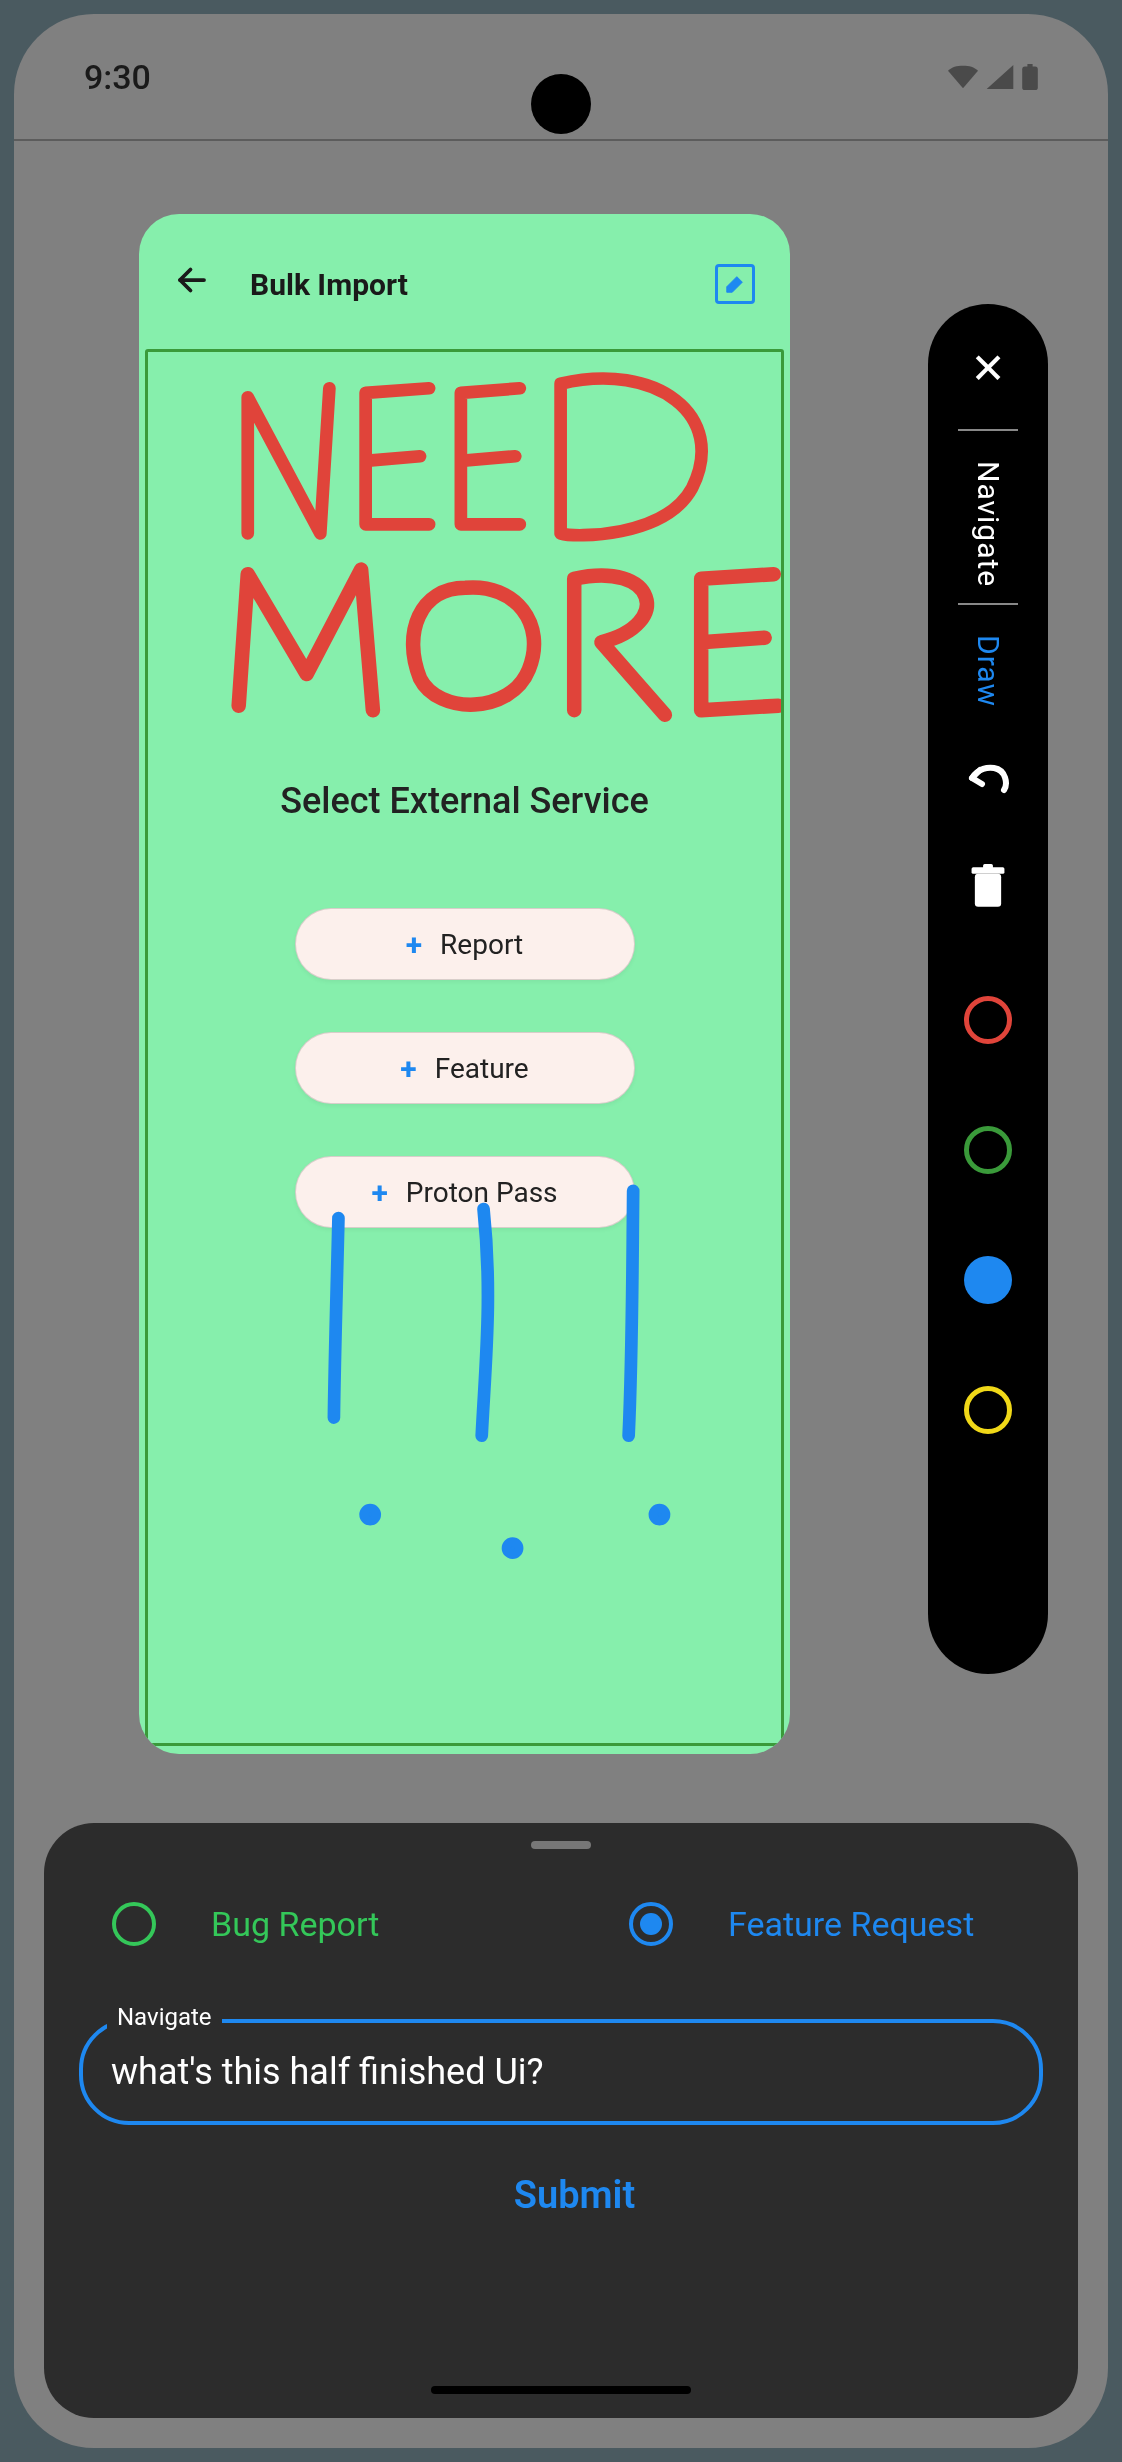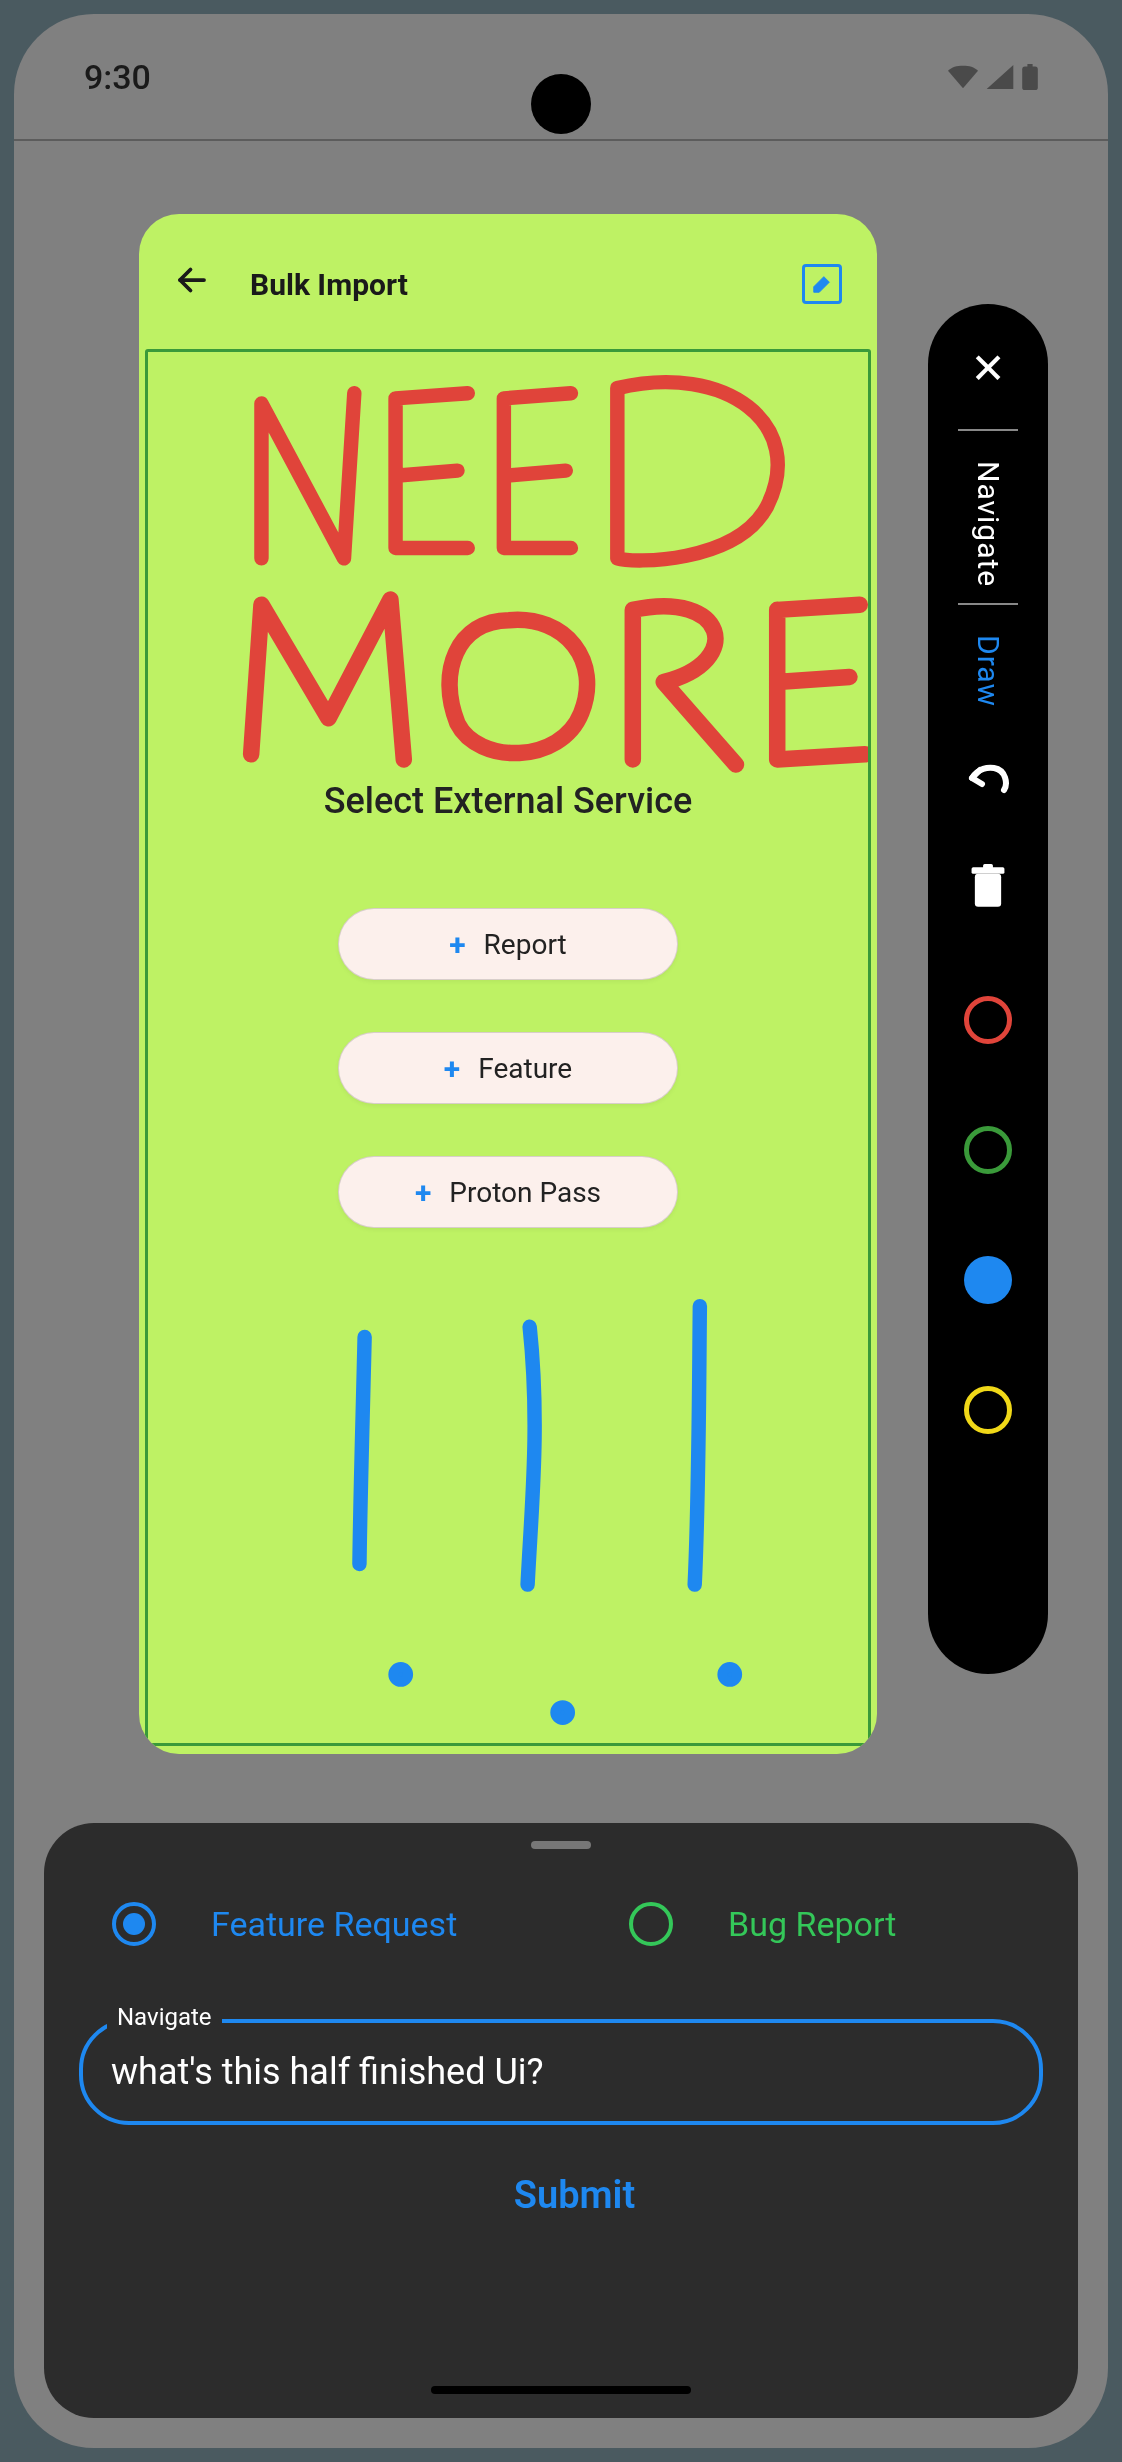--- a/index.html
+++ b/index.html
@@ -36,22 +36,22 @@
     background: #000;
     border-radius: 50%;
   }
   .status-icons { display:flex; gap:8px; align-items:center; }
   .wifi-icon, .signal-icon, .battery-icon { color:#4a4a4a; }
 
   
   .card {
     position: absolute;
     top: 200px; left: 125px;
-    width: 738px; height: 1540px;
-    background: #bef264;
+    width: 651px; height: 1540px;
+    background: #86efac;
     border-radius: 40px;
     overflow: hidden;
   }
   .card-header {
     position: relative;
     display:flex;
     align-items:center;
     height: 140px;
     padding: 0 35px;
     gap: 40px;
@@ -350,27 +350,27 @@
     </div>
     <div class="color-dot dot-red"></div>
     <div class="color-dot dot-green"></div>
     <div class="color-dot dot-blue"></div>
     <div class="color-dot dot-yellow"></div>
   </div>
 
   <div class="bottom-panel">
     <div class="panel-handle"></div>
     <div class="radio-row">
+      <div class="radio-opt green">
+        <span class="radio-circle"></span>
+        <span>Bug Report</span>
+      </div>
       <div class="radio-opt blue">
         <span class="radio-circle filled"></span>
         <span>Feature Request</span>
-      </div>
-      <div class="radio-opt green">
-        <span class="radio-circle"></span>
-        <span>Bug Report</span>
       </div>
     </div>
     <div class="feedback-wrap">
       <span class="feedback-label">Navigate</span>
       <div class="feedback-field">
         <span>what's this half finished Ui?</span>
       </div>
     </div>
     <div class="submit">Submit</div>
     <div class="home-indicator"></div>

